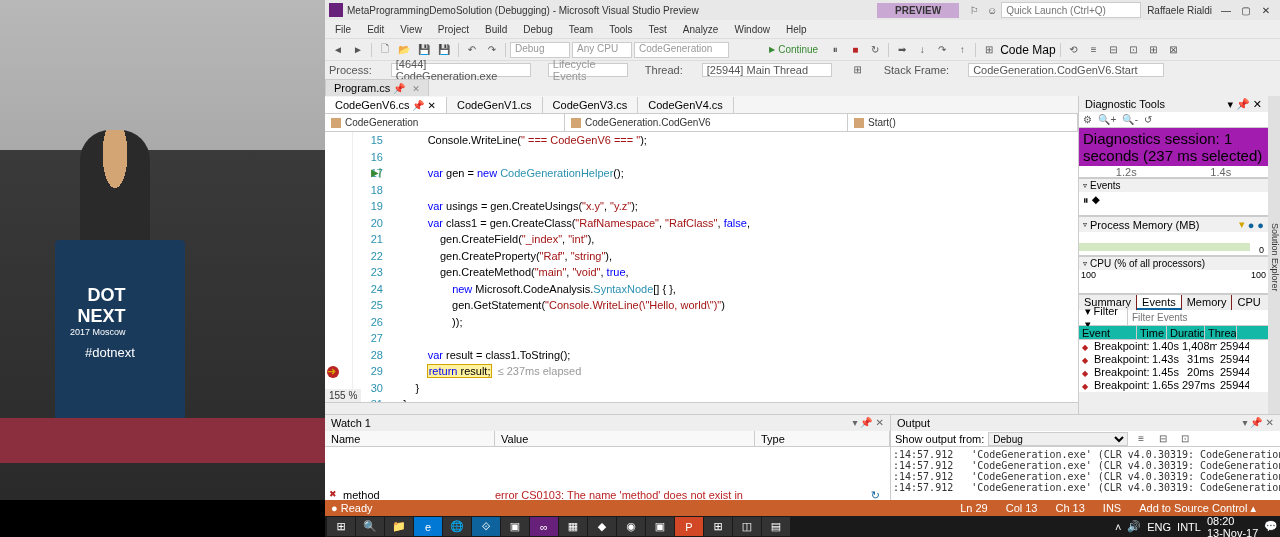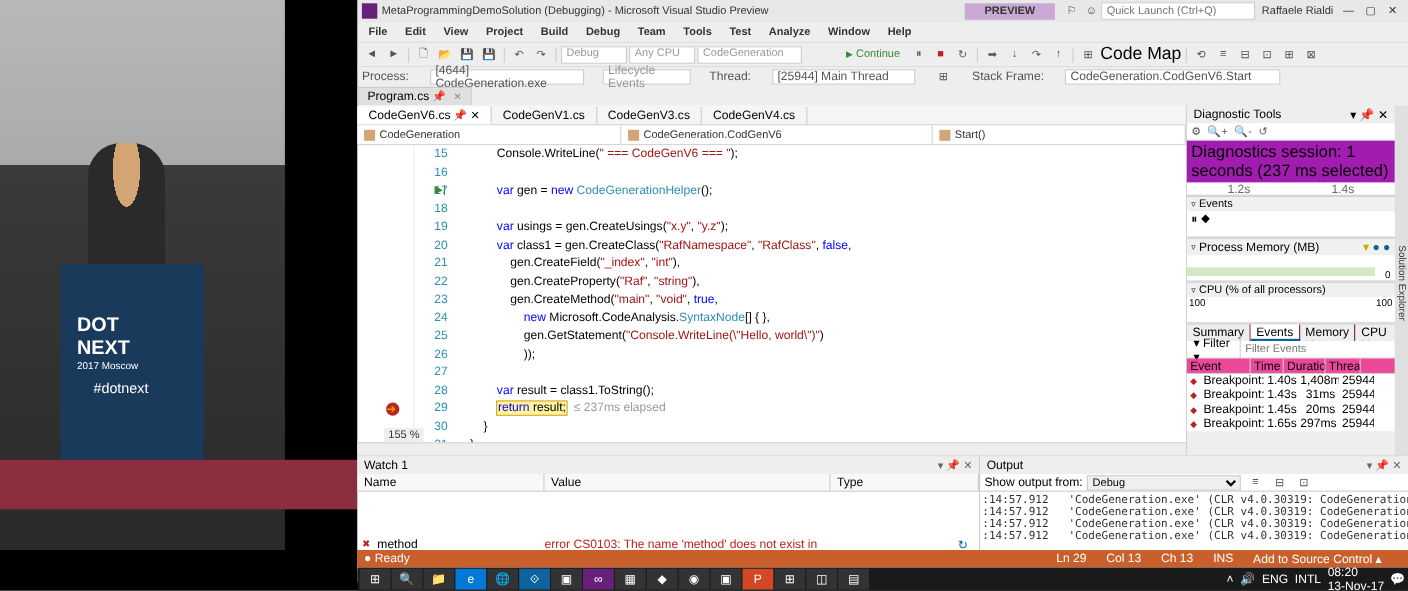--- a/index.html
+++ b/index.html
@@ -1,34 +1,34 @@
 <!DOCTYPE html>
 <html><head>
 <meta charset="utf-8">
 <style>
 *{margin:0;padding:0;box-sizing:border-box;font-family:"Segoe UI",Tahoma,sans-serif;font-size:11px;}
 body{width:1280px;height:537px;background:#000;overflow:hidden;position:relative;}
-.presenter{position:absolute;left:0;top:0;width:259px;height:500px;background:linear-gradient(180deg,#b8b8b8 0%,#aaa 30%,#3a3a3a 30%,#2a2a2a 100%);}
+.presenter{position:absolute;left:0;top:0;width:325px;height:500px;background:linear-gradient(180deg,#b8b8b8 0%,#aaa 30%,#3a3a3a 30%,#2a2a2a 100%);text-align:right;}
 .podium{position:absolute;left:55px;top:240px;width:130px;height:180px;background:#1a3a5c;border-radius:4px;}
 .logo{position:absolute;left:70px;top:285px;color:#fff;font-size:18px;font-weight:bold;}
 .hashtag{position:absolute;left:85px;top:345px;color:#fff;font-size:13px;}
 .carpet{position:absolute;left:0;bottom:37px;width:325px;height:45px;background:#8b2e3e;}
 .person{position:absolute;left:80px;top:130px;width:70px;height:120px;background:radial-gradient(ellipse at 50% 20%,#d4a574 0%,#d4a574 25%,#2a2a2a 25%);border-radius:30px 30px 0 0;}
 
 .ide{position:absolute;left:325px;top:0;width:955px;height:500px;background:#eee;}
 .titlebar{height:20px;background:#e8e8e8;display:flex;align-items:center;padding:0 4px;}
 .titlebar .vsicon{width:14px;height:14px;background:#68217a;margin-right:4px;}
 .titlebar .title{flex:1;font-size:10px;color:#333;}
 .preview-badge{background:#c9a8d4;color:#333;padding:2px 18px;font-size:10px;font-weight:bold;margin-right:6px;}
 .titlebar .search{width:140px;height:16px;border:1px solid #ccc;background:#fff;font-size:10px;padding:0 4px;color:#999;margin-right:6px;}
 .winbtn{width:20px;height:14px;display:inline-flex;align-items:center;justify-content:center;font-size:10px;color:#333;}
 .user{font-size:10px;color:#333;margin-right:4px;}
 
 .menubar{height:18px;background:#eee;display:flex;align-items:center;padding:0 2px;}
-.menubar span{padding:2px 8px;font-size:10px;color:#333;cursor:pointer;font-weight:bold;}
+.menubar span{padding:2px 8px;font-size:10px;color:#333;cursor:pointer;}
 
 .toolbar1{height:22px;background:#eee;display:flex;align-items:center;padding:0 4px;gap:2px;border-top:1px solid #ddd;}
 .tbtn{width:18px;height:18px;display:inline-flex;align-items:center;justify-content:center;font-size:10px;color:#555;}
 .tsep{width:1px;height:14px;background:#ccc;margin:0 2px;}
 .tselect{height:16px;border:1px solid #ccc;background:#fff;font-size:10px;padding:0 4px;color:#999;}
 .continue{color:#388a34;display:flex;align-items:center;gap:3px;padding:0 6px;font-size:10px;}
 .continue::before{content:"▶";font-size:8px;}
 
 .toolbar2{height:18px;background:#eee;display:flex;align-items:center;padding:0 4px;gap:17px;border-top:1px solid #ddd;font-size:10px;color:#555;}
 .toolbar2 .label{margin-right:2px;}
@@ -44,21 +44,21 @@
 .file-tab .x{margin-left:4px;color:#888;font-size:9px;}
 
 .doc-tabs{height:18px;background:#f5f5f5;display:flex;align-items:center;border-bottom:1px solid #ccc;}
 .doc-tab{padding:2px 10px;font-size:10px;border-right:1px solid #ccc;}
 .doc-tab.active{background:#fff;}
 
 .nav-combos{height:18px;display:flex;border-bottom:1px solid #ccc;}
 .nav-combo{flex:1;border-right:1px solid #ccc;padding:2px 6px;font-size:10px;color:#333;display:flex;align-items:center;background:#fff;}
 .nav-combo::before{content:"";width:10px;height:10px;background:#d4a574;margin-right:4px;}
 
-.code{flex:1;display:flex;background:#fff;font-family:Consolas,monospace;font-size:14px;position:relative;overflow:hidden;margin-left:24px;}
+.code{flex:1;display:flex;background:#fff;font-family:Consolas,monospace;font-size:14px;position:relative;overflow:hidden;}
 .margin{width:28px;background:#fff;border-right:1px solid #eee;}
 .bp{position:absolute;left:2px;width:12px;height:12px;border-radius:50%;background:#b22;}
 .arrow{position:absolute;left:2px;width:12px;height:12px;}
 .arrow::before{content:"➜";color:#d4a500;font-size:11px;}
 .gutter{width:38px;text-align:right;color:#2b91af;padding-right:8px;}
 .gutter div{height:16.5px;line-height:16.5px;}
 .lines{flex:1;position:relative;}
 .line{height:16.5px;line-height:16.5px;white-space:pre;}
 .kw{color:#0000ff;}
 .type{color:#2b91af;}
@@ -77,21 +77,21 @@
 .diag-ruler{height:12px;background:#fff;border-bottom:1px solid #ccc;display:flex;justify-content:space-around;font-size:9px;color:#666;}
 .diag-section{font-size:10px;padding:1px 4px;background:#f0f0f0;border-top:1px solid #ccc;display:flex;align-items:center;gap:3px;}
 .diag-section::before{content:"▿";font-size:8px;}
 .diag-graph{height:24px;background:#fff;border-bottom:1px solid #ccc;position:relative;}
 .diag-tabs{height:16px;display:flex;font-size:10px;border-top:1px solid #ccc;}
 .diag-tabs span{padding:1px 5px;border-right:1px solid #7f1d1d;}
 .diag-tabs .active{background:#fff;border-bottom:2px solid #0e639c;}
 .filter-row{height:16px;display:flex;font-size:10px;background:#fff;border-bottom:1px solid #ccc;align-items:center;}
 .filter-row .flt{padding:0 6px;border-right:1px solid #ccc;}
 .filter-row input{flex:1;border:none;font-size:10px;padding:0 4px;}
-.ev-head{height:14px;display:flex;font-size:9px;background:#ec4899;border-bottom:1px solid #ccc;}
+.ev-head{height:14px;display:flex;font-size:9px;background:#14b8a6;border-bottom:1px solid #ccc;}
 .ev-head span{padding:1px 3px;border-right:1px solid #ccc;overflow:hidden;}
 .ev-row{height:13px;display:flex;font-size:9px;background:#fff;}
 .ev-row span{padding:0 3px;overflow:hidden;white-space:nowrap;}
 .c-ev{width:58px;}.c-tm{width:30px;text-align:right;}.c-du{width:38px;text-align:right;}.c-th{width:32px;text-align:right;}
 .ev-ico{width:12px;display:inline-block;}
 .ev-ico::before{content:"◆";color:#b22;font-size:8px;}
 
 .bottom-panels{height:104px;display:flex;}
 .watch{flex:1;background:#fff;border-top:1px solid #ccc;display:flex;flex-direction:column;}
 .output{width:390px;background:#fff;border-top:1px solid #ccc;border-left:1px solid #ccc;display:flex;flex-direction:column;}
@@ -186,21 +186,21 @@
     <span class="tbtn">⏸</span>
     <span class="tbtn" style="color:#b22">■</span>
     <span class="tbtn">↻</span>
     <span class="tsep"></span>
     <span class="tbtn">➡</span>
     <span class="tbtn">↓</span>
     <span class="tbtn">↷</span>
     <span class="tbtn">↑</span>
     <span class="tsep"></span>
     <span class="tbtn">⊞</span>
-    <span style="font-size:16px">Code Map</span>
+    <span style="font-size:12px">Code Map</span>
     <span class="tsep"></span>
     <span class="tbtn">⟲</span>
     <span class="tbtn">≡</span>
     <span class="tbtn">⊟</span>
     <span class="tbtn">⊡</span>
     <span class="tbtn">⊞</span>
     <span class="tbtn">⊠</span>
   </div>
 
   <div class="toolbar2">

